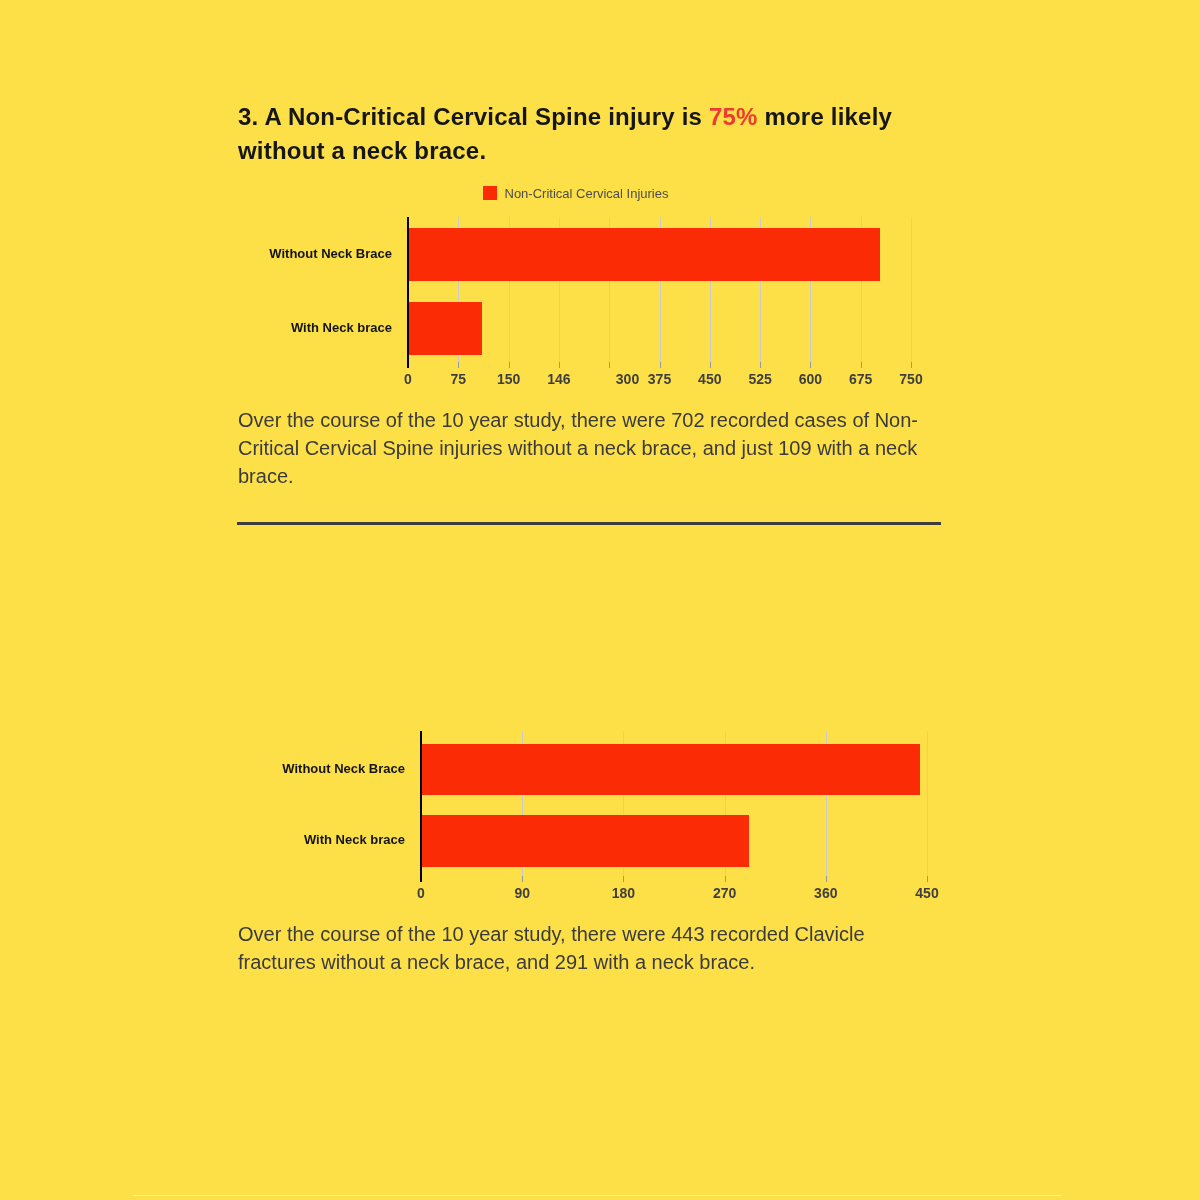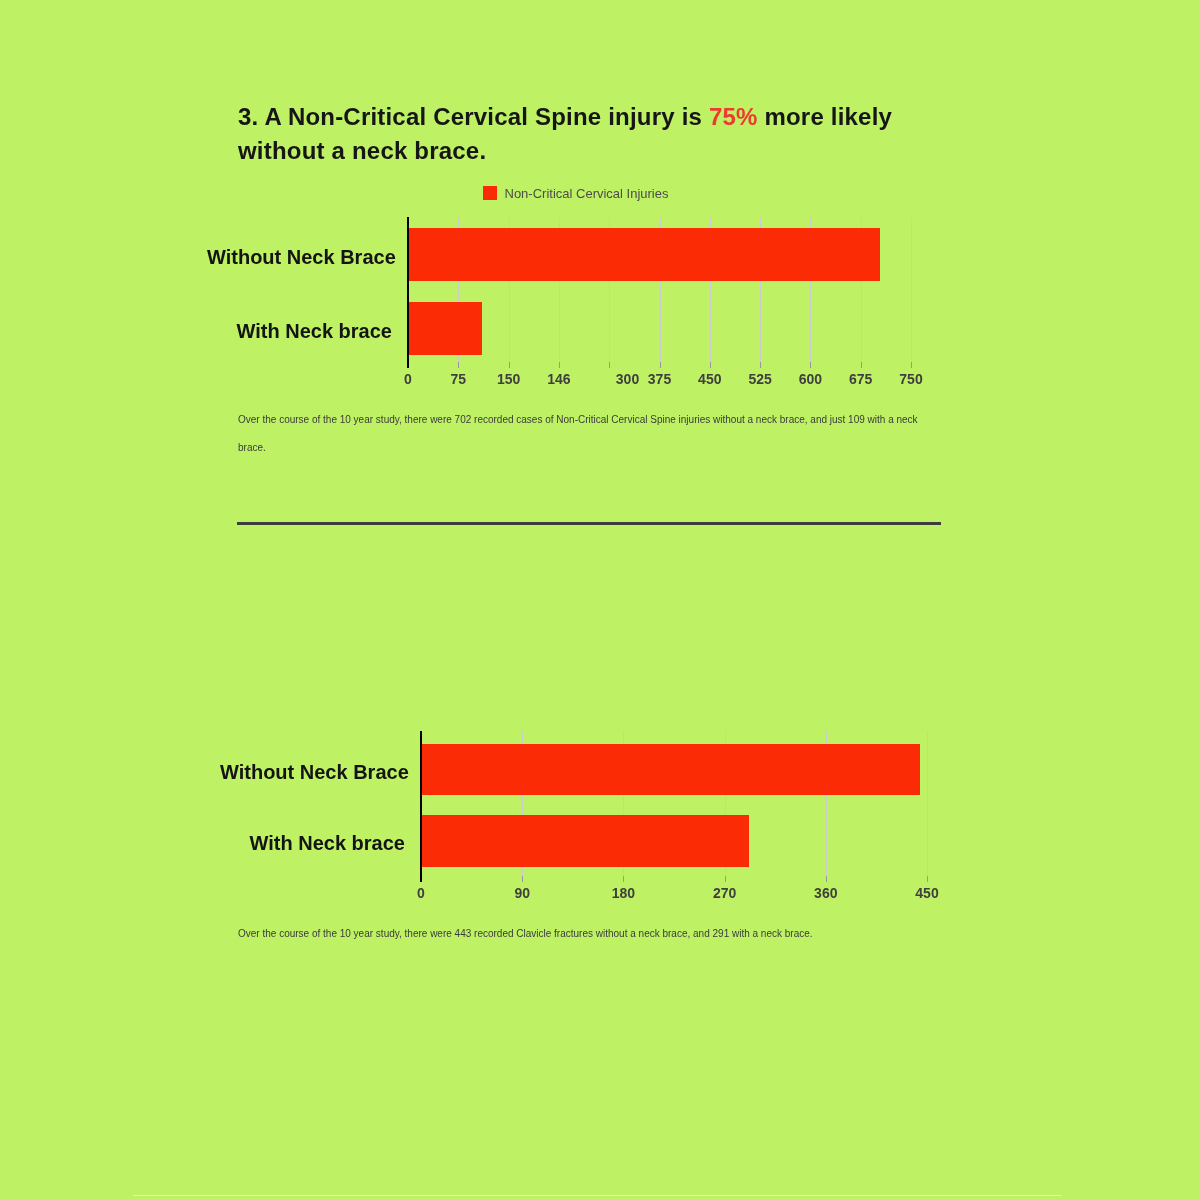--- a/index.html
+++ b/index.html
@@ -1,20 +1,20 @@
 <!DOCTYPE html>
 <html><head>
 <meta charset="utf-8">
 <style>
   html,body{margin:0;padding:0;background:#ffffff;}
   body{
     width:1200px;height:1200px;position:relative;overflow:hidden;
     font-family:"Liberation Sans",sans-serif;
   }
-  .page{position:absolute;inset:0;background:#bef264;}
+  .page{position:absolute;inset:0;background:#fde047;}
 
   .heading{
     position:absolute;left:238px;width:716px;margin:0;
     font-size:24px;line-height:34px;font-weight:bold;color:#161616;
     letter-spacing:.2px;
   }
   #heading-3{top:100px;}
   #heading-4{top:606px;}
 
   .chart-block{position:absolute;left:0;width:1200px;height:225px;}
@@ -30,30 +30,30 @@
   .legend-swatch{width:14px;height:14px;display:inline-block;flex:0 0 auto;}
   .legend-label{font-size:13px;color:#4c4c4c;white-space:nowrap;}
 
   .plot{position:absolute;inset:0;}
   .gridline{position:absolute;width:1px;}
   .axis-baseline{position:absolute;width:2px;background:#000000;}
   .tick-mark{position:absolute;width:1px;height:6px;background:#999999;}
   .bar{position:absolute;}
   .cat-label{
     position:absolute;width:185px;text-align:right;
-    font-size:20px;font-weight:bold;color:#141414;white-space:nowrap;
+    font-size:13px;font-weight:bold;color:#141414;white-space:nowrap;
   }
   .tick-label{
     position:absolute;width:60px;text-align:center;
     font-size:14px;font-weight:bold;color:#3f3f3f;
   }
 
   .caption{
     position:absolute;left:238px;width:708px;margin:0;
-    font-size:10px;line-height:28px;color:#3b3b3b;
+    font-size:20px;line-height:28px;color:#3b3b3b;
   }
   #caption-3{top:406px;}
   #caption-4{top:920px;}
 
   .divider{
     position:absolute;left:237px;top:522px;width:704px;height:3px;
     margin:0;border:none;background:#3d3d3d;
   }
   .bottom-rule{
     position:absolute;left:133px;top:1195px;width:928px;height:1px;

